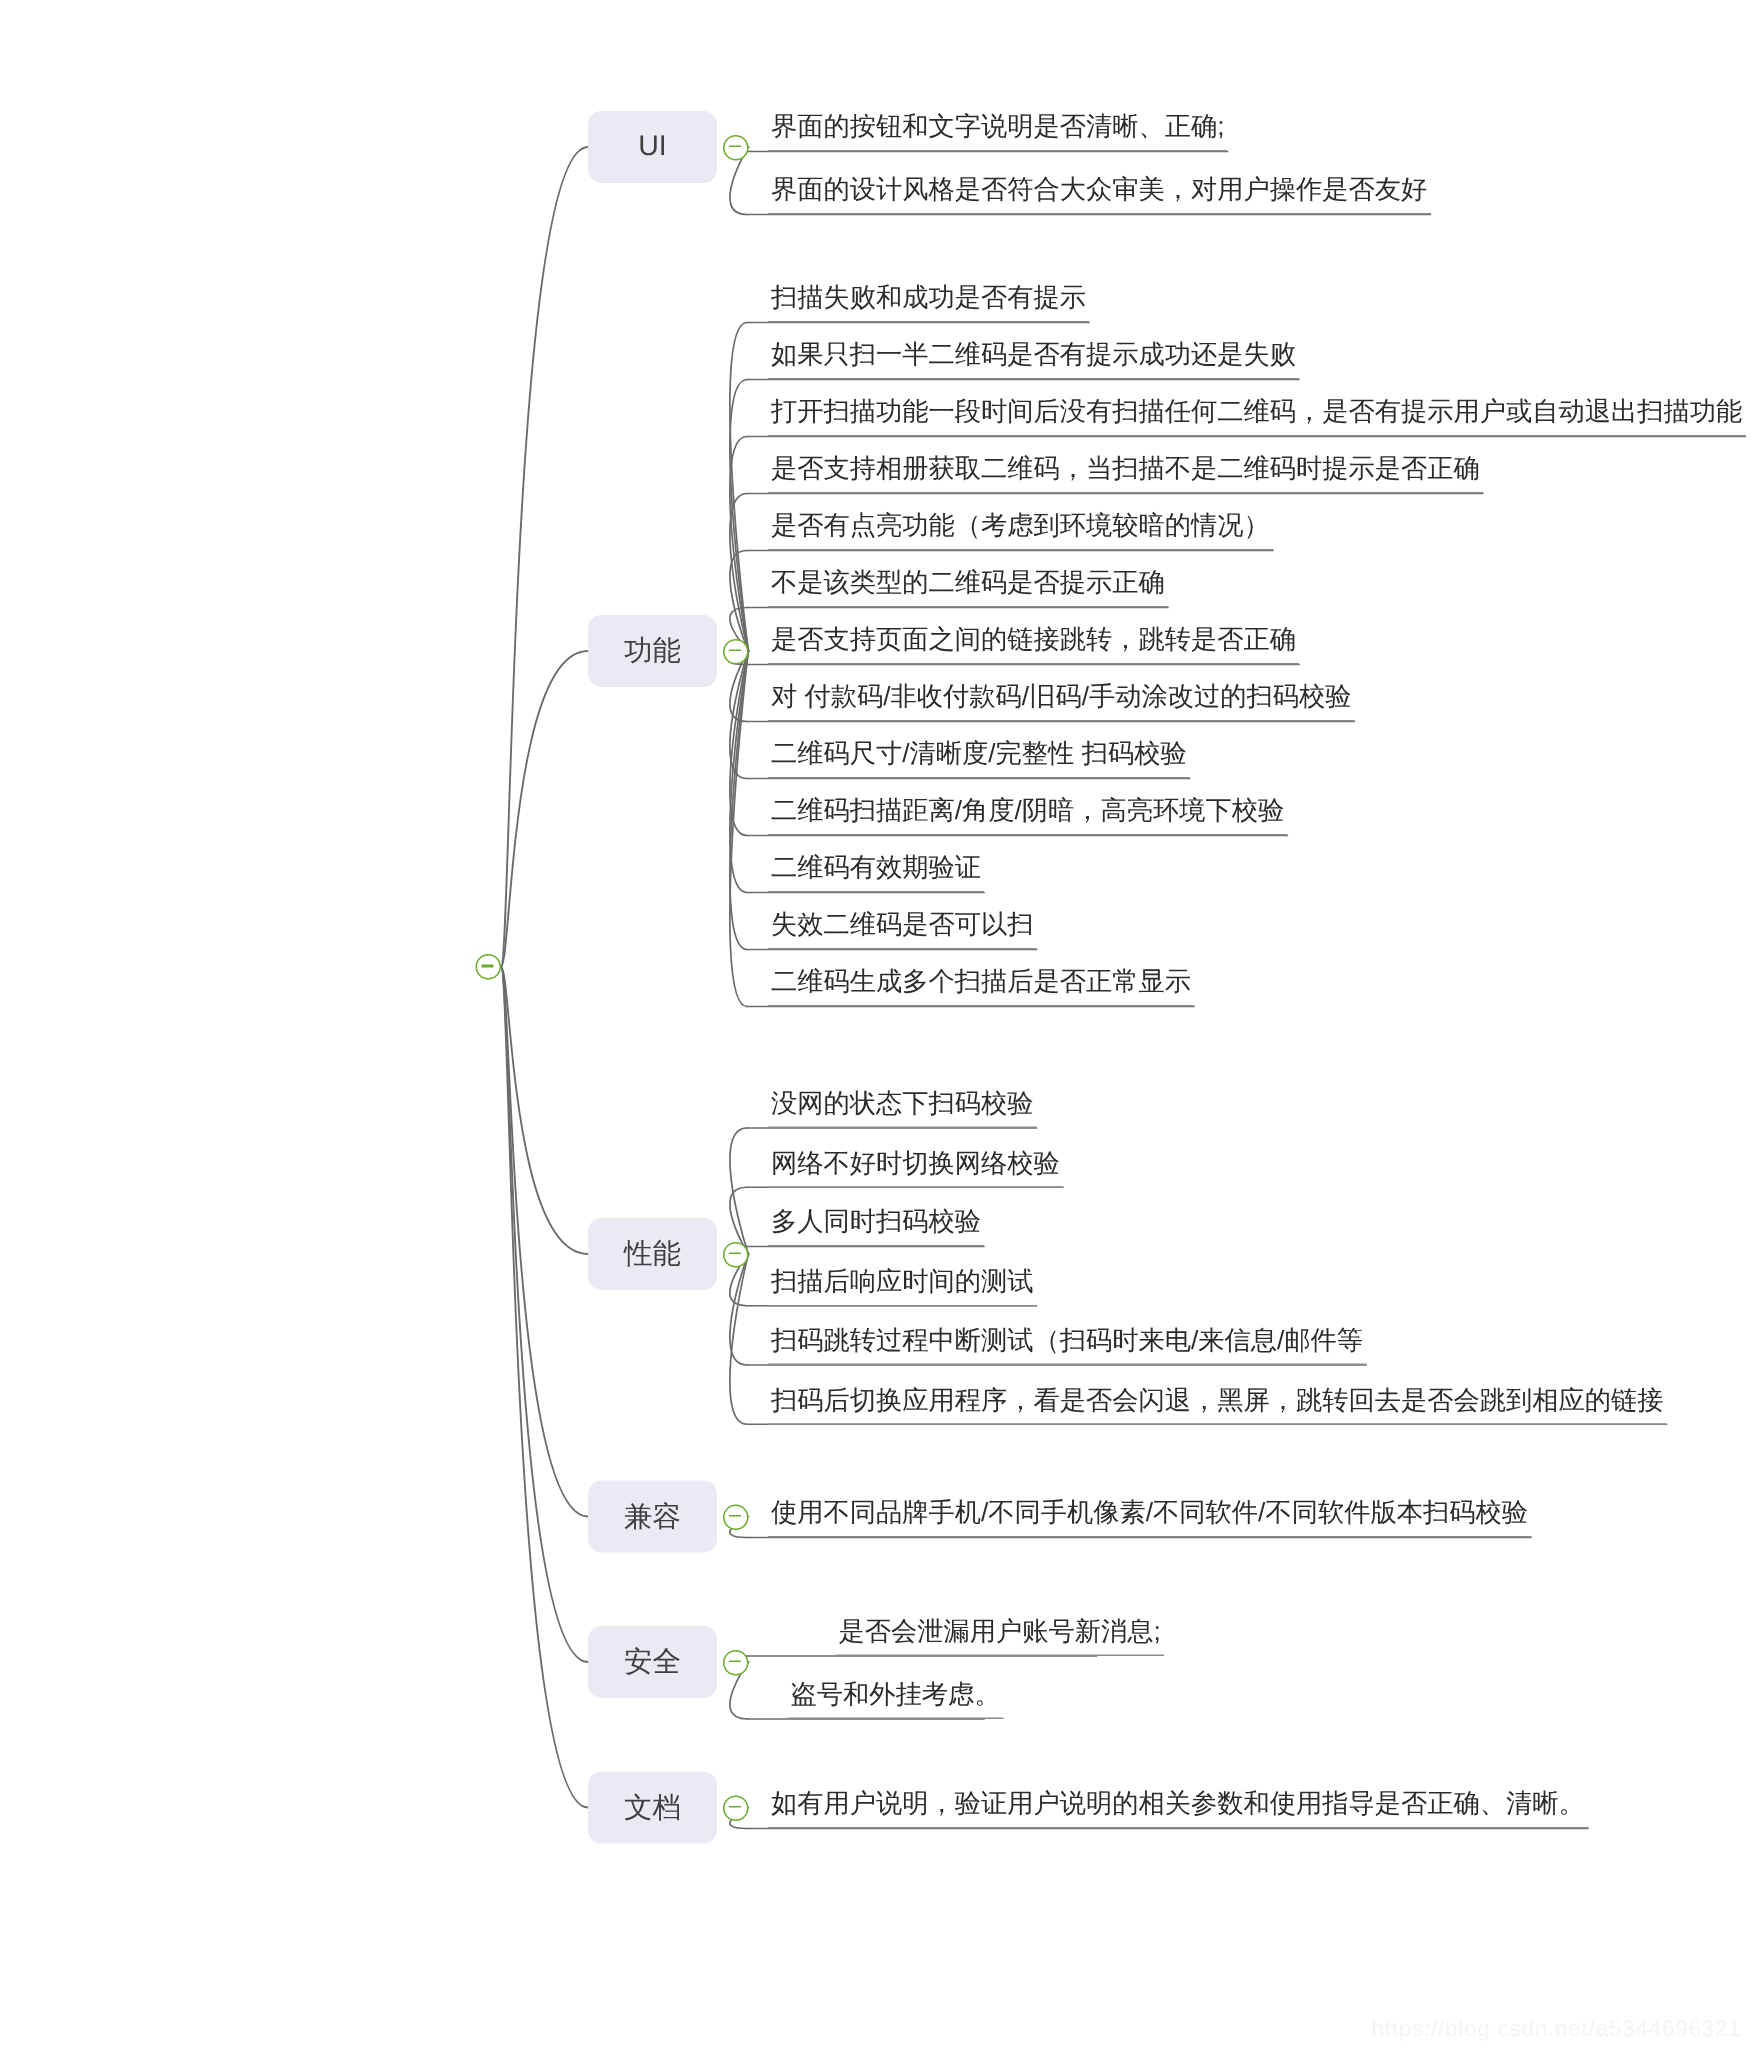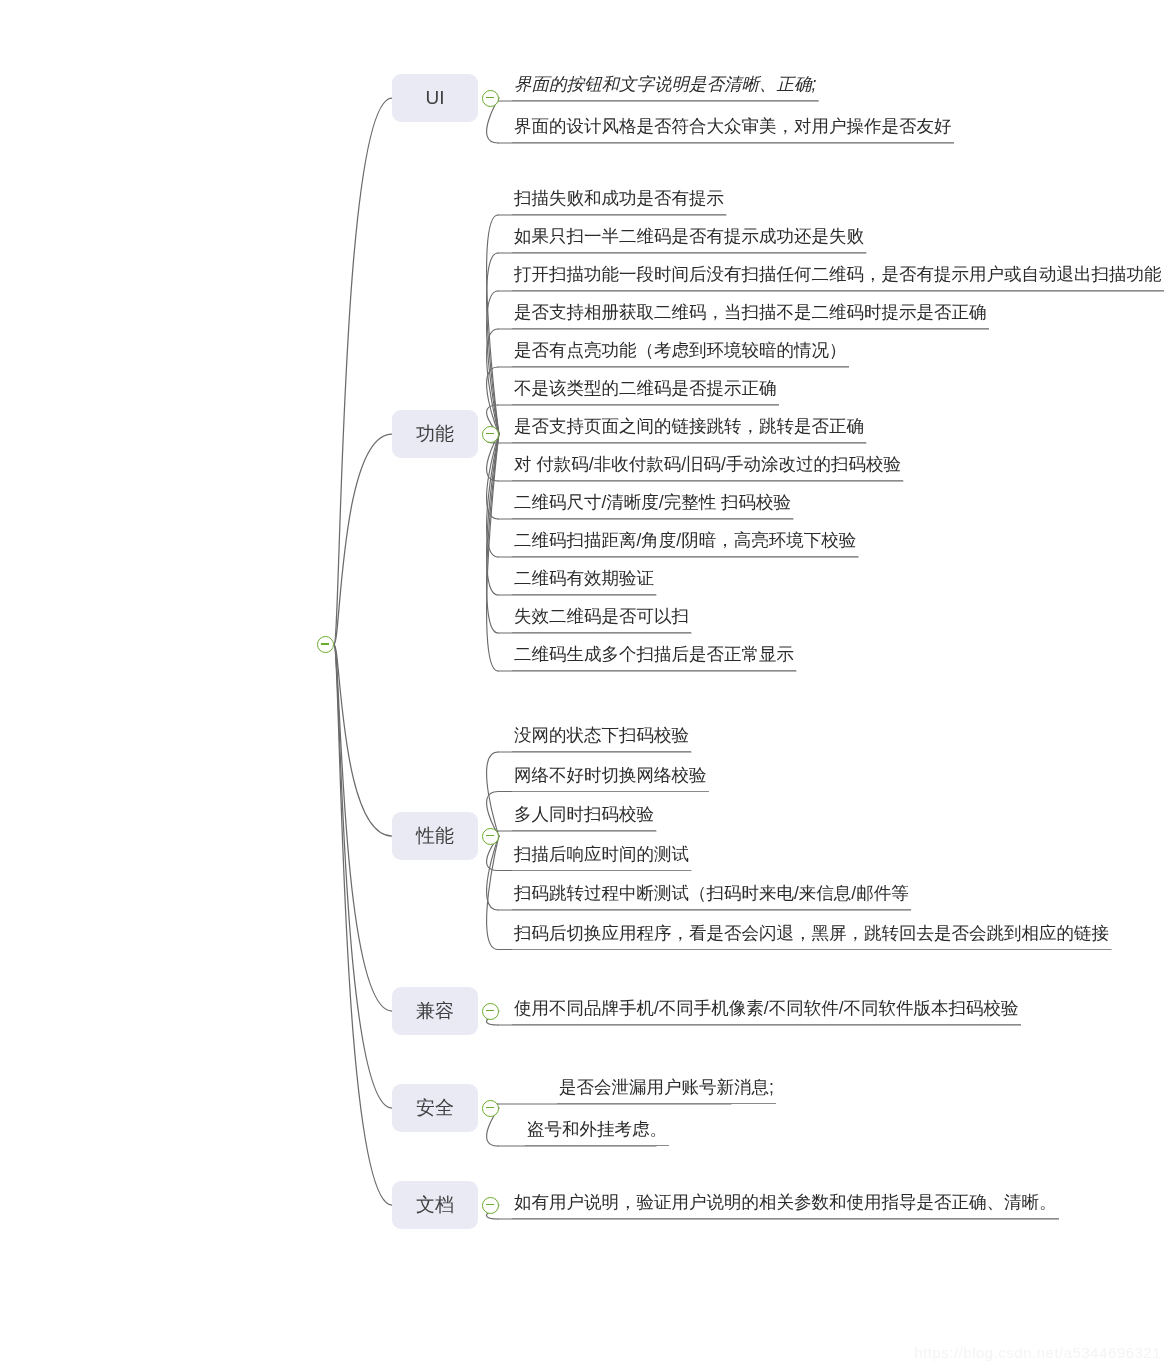--- a/index.html
+++ b/index.html
@@ -187,21 +187,21 @@
       <div class="branch-node" style="left: 392px; top: 1084px;">
         <span class="branch-label">安全</span>
       </div>
       <div class="toggle" style="left: 482px; top: 1099.5px;"></div>
       <div class="branch-node" style="left: 392px; top: 1181px;">
         <span class="branch-label">文档</span>
       </div>
       <div class="toggle" style="left: 482px; top: 1196.5px;"></div>
     </div>
   <div id="leaf-layer">
-      <div class="leaf" style="left: 512px; top: 72px; font-style: italic;"><span class="leaf-text">界面的按钮和文字说明是否清晰、正确;</span></div>
+      <div class="leaf" style="left: 512px; top: 72px;"><span class="leaf-text">界面的按钮和文字说明是否清晰、正确;</span></div>
       <div class="leaf" style="left: 512px; top: 114px;"><span class="leaf-text">界面的设计风格是否符合大众审美，对用户操作是否友好</span></div>
       <div class="leaf" style="left: 512px; top: 186px;"><span class="leaf-text">扫描失败和成功是否有提示</span></div>
       <div class="leaf" style="left: 512px; top: 224px;"><span class="leaf-text">如果只扫一半二维码是否有提示成功还是失败</span></div>
       <div class="leaf" style="left: 512px; top: 262px;"><span class="leaf-text">打开扫描功能一段时间后没有扫描任何二维码，是否有提示用户或自动退出扫描功能</span></div>
       <div class="leaf" style="left: 512px; top: 300px;"><span class="leaf-text">是否支持相册获取二维码，当扫描不是二维码时提示是否正确</span></div>
       <div class="leaf" style="left: 512px; top: 338px;"><span class="leaf-text">是否有点亮功能（考虑到环境较暗的情况）</span></div>
       <div class="leaf" style="left: 512px; top: 376px;"><span class="leaf-text">不是该类型的二维码是否提示正确</span></div>
       <div class="leaf" style="left: 512px; top: 414px;"><span class="leaf-text">是否支持页面之间的链接跳转，跳转是否正确</span></div>
       <div class="leaf" style="left: 512px; top: 452px;"><span class="leaf-text">对 付款码/非收付款码/旧码/手动涂改过的扫码校验</span></div>
       <div class="leaf" style="left: 512px; top: 490px;"><span class="leaf-text">二维码尺寸/清晰度/完整性 扫码校验</span></div>

